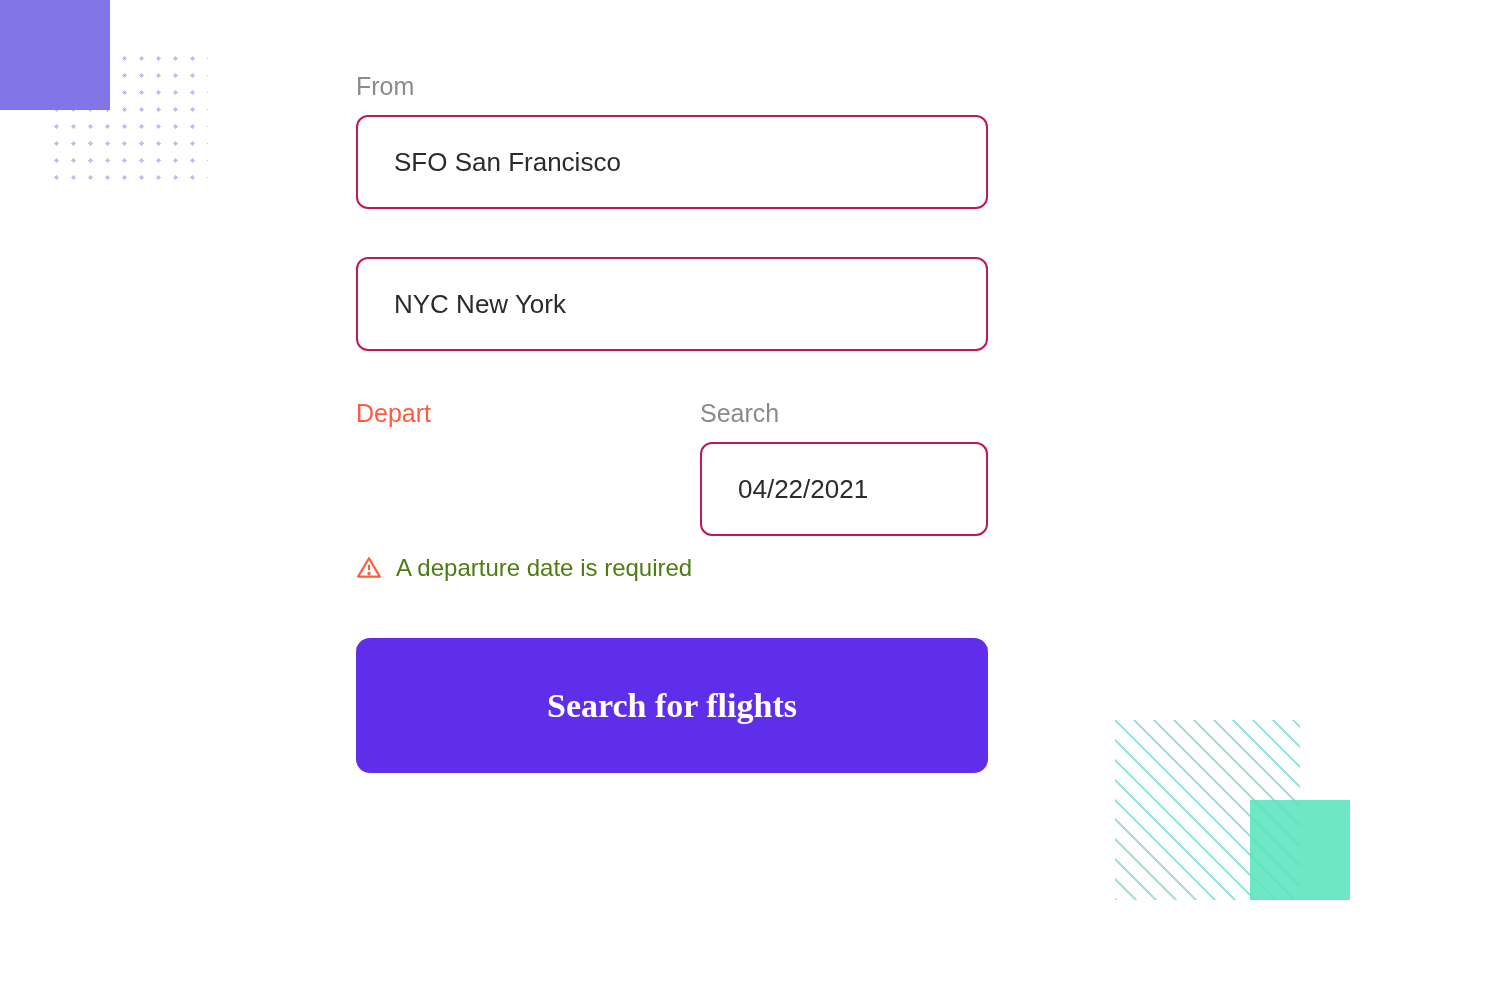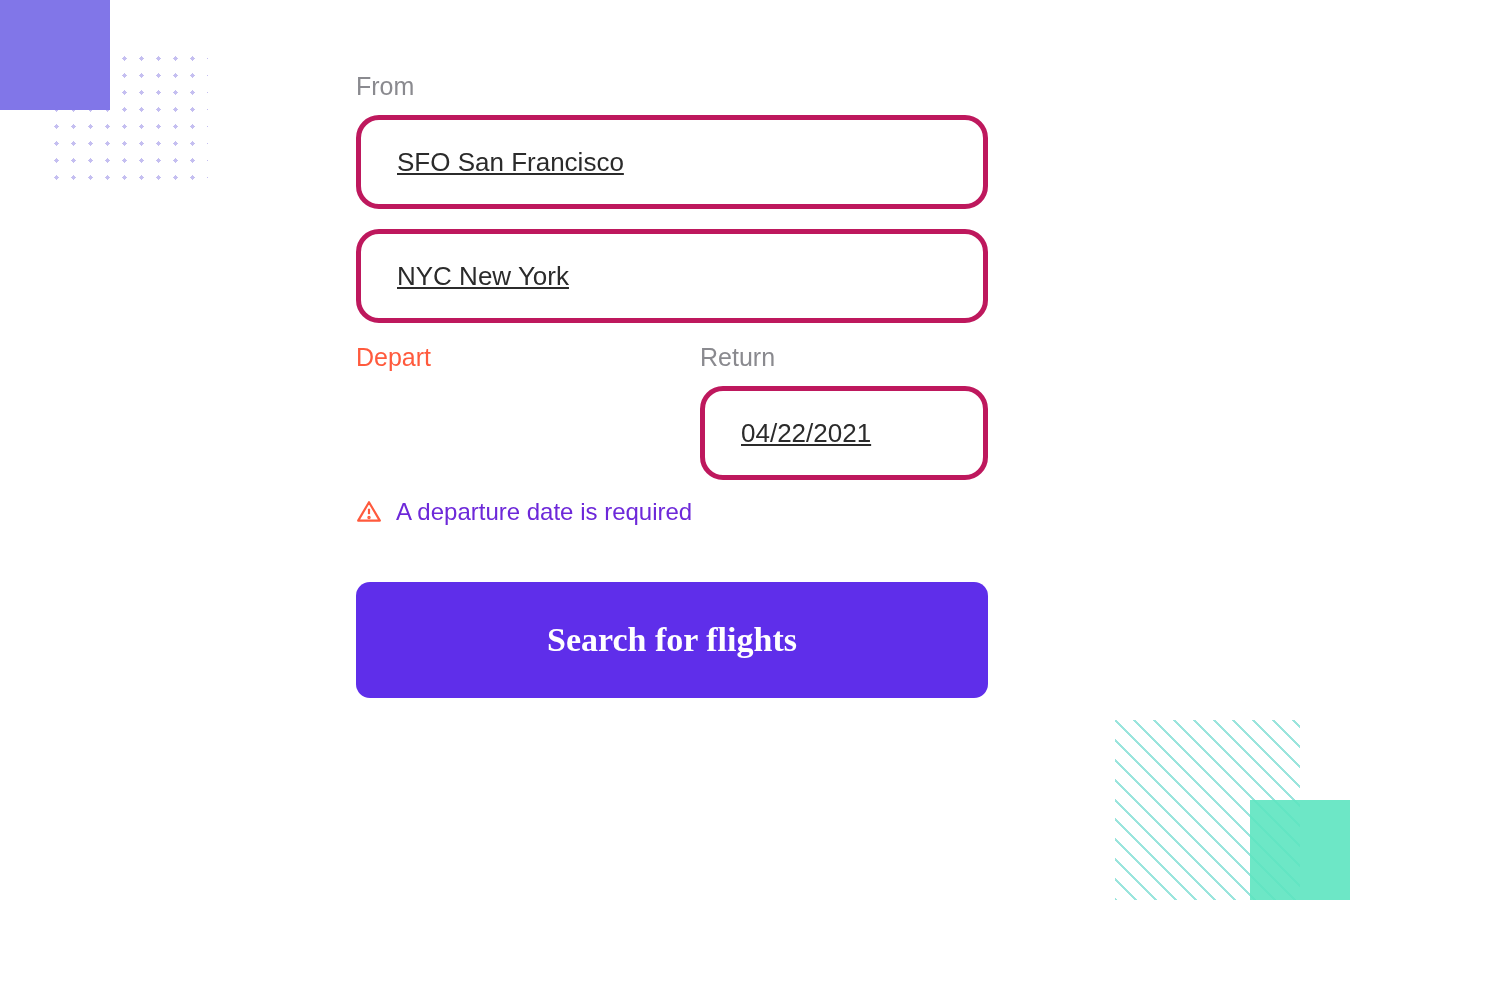--- a/index.html
+++ b/index.html
@@ -73,47 +73,46 @@
     
     .form {
       position: absolute;
       top: 72px;
       left: 356px;
       width: 632px;
       z-index: 5;
     }
 
     .field {
-      margin-bottom: 20px;
+      margin-bottom: 48px;
     }
 
     .label {
       display: block;
       font-size: 25px;
       color: #8a8a8f;
       margin-bottom: 14px;
       font-weight: 400;
     }
 
     .label.error {
       color: #FF5A3D;
     }
 
     .input {
       width: 100%;
       height: 94px;
-      border: 5px solid #be185d;
-      border-radius: 23px;
+      border: 2px solid #be185d;
+      border-radius: 12px;
       background: #ffffff;
       font-size: 26px;
       color: #2b2b2b;
       padding: 0 36px;
       outline: none;
       font-family: inherit;
-      text-decoration: underline;
     }
 
     .input.error {
       border-color: #FF5A3D;
     }
 
     .input::placeholder {
       color: #b5b5ba;
     }
 
@@ -124,34 +123,34 @@
     }
 
     .date-col {
       flex: 1;
     }
 
     .error-msg-row {
       display: flex;
       align-items: center;
       gap: 14px;
-      color: #6d28d9;
+      color: #4d7c0f;
       font-size: 24px;
       margin-bottom: 56px;
     }
 
     .error-icon-svg {
       width: 26px;
       height: 26px;
       flex-shrink: 0;
     }
 
     .submit-btn {
       width: 100%;
-      height: 116px;
+      height: 135px;
       border: none;
       border-radius: 14px;
       background: #5F2EEA;
       color: #ffffff;
       font-size: 34px;
       font-family: Georgia, "Times New Roman", serif;
       font-weight: 600;
       cursor: pointer;
     }
   </style>
@@ -172,21 +171,21 @@
 
   <div class="field">
     <input type="text" class="input" value="NYC New York" style="">
   </div>
 
   <div class="date-row">
     <div class="date-col">
       <label class="label error">Depart</label>
     </div>
     <div class="date-col">
-      <label class="label">Return</label>
+      <label class="label">Search</label>
       <input type="text" class="input" value="04/22/2021" style="">
     </div>
   </div>
 
   <div class="error-msg-row">
     <svg class="error-icon-svg" viewBox="0 0 24 24" fill="none" stroke="#FF5A3D" stroke-width="2">
       <path d="M12 3 L22 20 L2 20 Z" stroke-linejoin="round"></path>
       <line x1="12" y1="9" x2="12" y2="14"></line>
       <circle cx="12" cy="17" r="0.6" fill="#FF5A3D"></circle>
     </svg>

